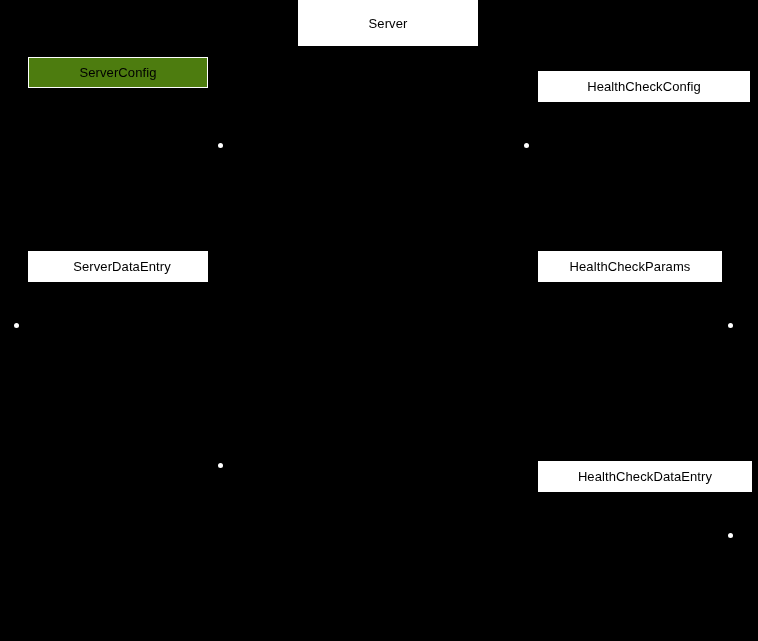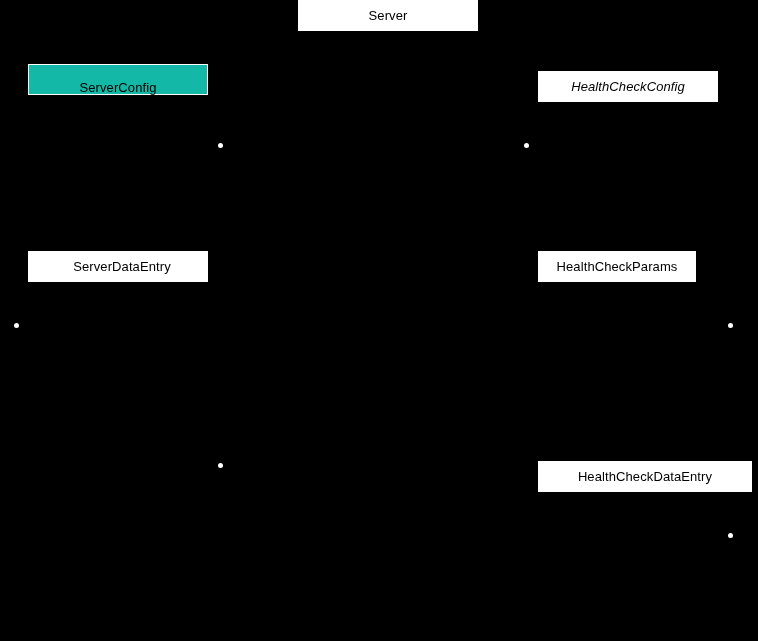--- a/index.html
+++ b/index.html
@@ -45,37 +45,37 @@
     background: #ffffff;
     border-radius: 50%;
     box-sizing: border-box;
   }
 </style>
 </head>
 <body>
 
 <div id="canvas" style="width: 758px; height: 641px; background: rgb(0, 0, 0);">
 
-  <div class="node" style="left: 298px; top: 0px; width: 180px; height: 31px; background: rgb(255, 255, 255); color: rgb(0, 0, 0); border-color: rgb(255, 255, 255);">
+  <div class="node" style="left: 298px; top: 0px; width: 180px; height: 46px; background: rgb(255, 255, 255); color: rgb(0, 0, 0); border-color: rgb(255, 255, 255);">
     <span class="node-label">Server</span>
   </div>
 
-  <div class="node" style="left: 28px; top: 64px; width: 180px; height: 31px; background: #14b8a6; color: rgb(0, 0, 0); border-color: rgb(255, 255, 255); align-items: flex-end;">
+  <div class="node" style="left: 28px; top: 57px; width: 180px; height: 31px; background: #4d7c0f; color: rgb(0, 0, 0); border-color: rgb(255, 255, 255);">
     <span class="node-label">ServerConfig</span>
   </div>
 
-  <div class="node" style="left: 538px; top: 71px; width: 180px; height: 31px; background: rgb(255, 255, 255); color: rgb(0, 0, 0); border-color: rgb(255, 255, 255); font-style: italic;">
+  <div class="node" style="left: 538px; top: 71px; width: 212px; height: 31px; background: rgb(255, 255, 255); color: rgb(0, 0, 0); border-color: rgb(255, 255, 255);">
     <span class="node-label">HealthCheckConfig</span>
   </div>
 
   <div class="node" style="left: 28px; top: 251px; width: 180px; height: 31px; background: rgb(255, 255, 255); color: rgb(0, 0, 0); border-color: rgb(255, 255, 255); padding-left: 8px;">
     <span class="node-label">ServerDataEntry</span>
   </div>
 
-  <div class="node" style="left: 538px; top: 251px; width: 158px; height: 31px; background: rgb(255, 255, 255); color: rgb(0, 0, 0); border-color: rgb(255, 255, 255);">
+  <div class="node" style="left: 538px; top: 251px; width: 184px; height: 31px; background: rgb(255, 255, 255); color: rgb(0, 0, 0); border-color: rgb(255, 255, 255);">
     <span class="node-label">HealthCheckParams</span>
   </div>
 
 
   <div class="node" style="left: 538px; top: 461px; width: 214px; height: 31px; background: rgb(255, 255, 255); color: rgb(0, 0, 0); border-color: rgb(255, 255, 255);">
     <span class="node-label">HealthCheckDataEntry</span>
   </div>
 
   <div class="marker-dot" style="left: 218px; top: 143px; background: rgb(255, 255, 255);"></div>
   <div class="marker-dot" style="left: 524px; top: 143px; background: rgb(255, 255, 255);"></div>

